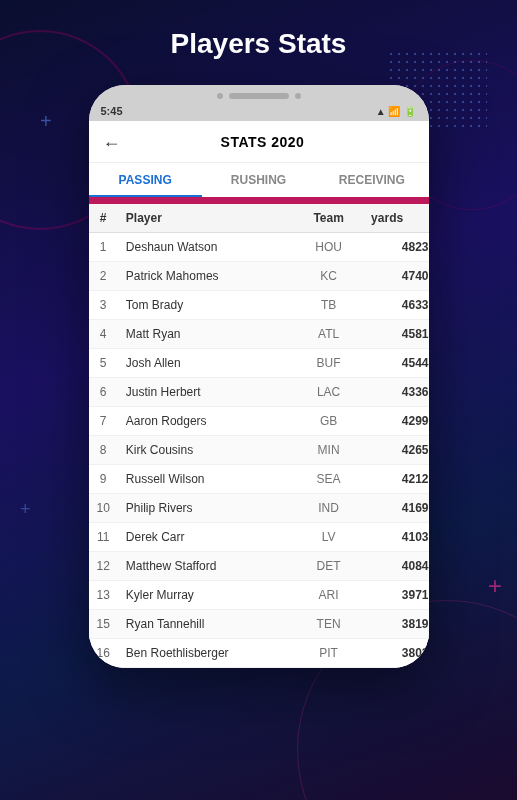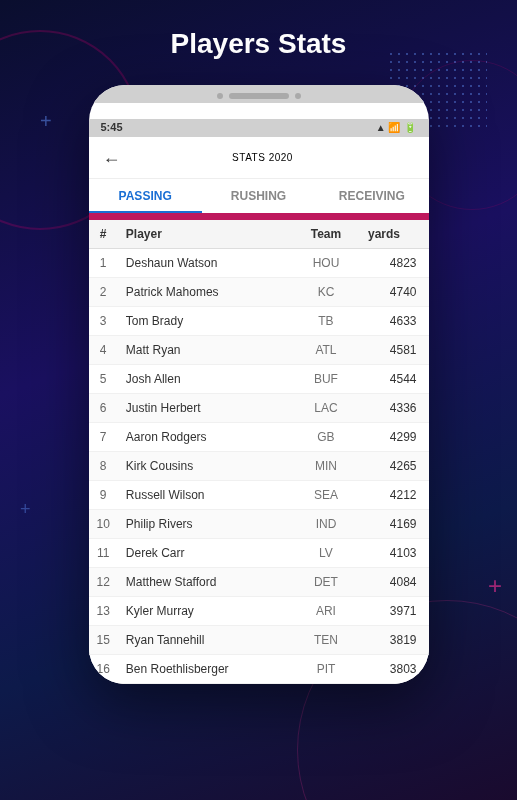--- a/index.html
+++ b/index.html
@@ -122,21 +122,20 @@
 
     
     .status-bar {
       background: #d0d0d0;
       display: flex;
       justify-content: space-between;
       align-items: center;
       padding: 2px 12px 4px;
       font-size: 11px;
       color: #333;
-      margin-top: 16px;
     }
     .status-left { font-weight: bold; }
     .status-icons { display: flex; align-items: center; gap: 3px; font-size: 10px; }
 
     
     .app-content {
       background: white;
     }
 
     .app-header {
@@ -147,22 +146,22 @@
     }
     .back-arrow {
       font-size: 18px;
       color: #333;
       margin-right: 10px;
       cursor: pointer;
     }
     .header-title {
       flex: 1;
       text-align: center;
-      font-weight: normal;
-      font-size: 10px;
+      font-weight: bold;
+      font-size: 14px;
       letter-spacing: 0.5px;
       margin-right: 20px;
     }
 
     
     .tabs {
       display: flex;
       border-bottom: 7px solid #be185d;
       background: white;
     }
@@ -212,21 +211,21 @@
     .table th:nth-child(4) { text-align: left; padding-right: 4px; }
 
     .table td {
       padding: 7px 8px;
       font-size: 12px;
       color: #333;
       border-bottom: 1px solid #f0f0f0;
     }
     .table td:first-child { text-align: center; color: #666; }
     .table td:nth-child(3) { text-align: center; color: #737373; }
-    .table td:nth-child(4) { text-align: right; padding-right: 12px; font-weight: 400; }
+    .table td:nth-child(4) { text-align: right; padding-right: 0; font-weight: 700; }
     .table tr:nth-child(even) { background: #fafafa; }
   </style>
 </head>
 <body>
 
 <div class="bg-circle-1"></div>
 <div class="bg-circle-2"></div>
 <div class="bg-dots"></div>
 <div class="bg-plus-1">+</div>
 <div class="bg-plus-2">+</div>

